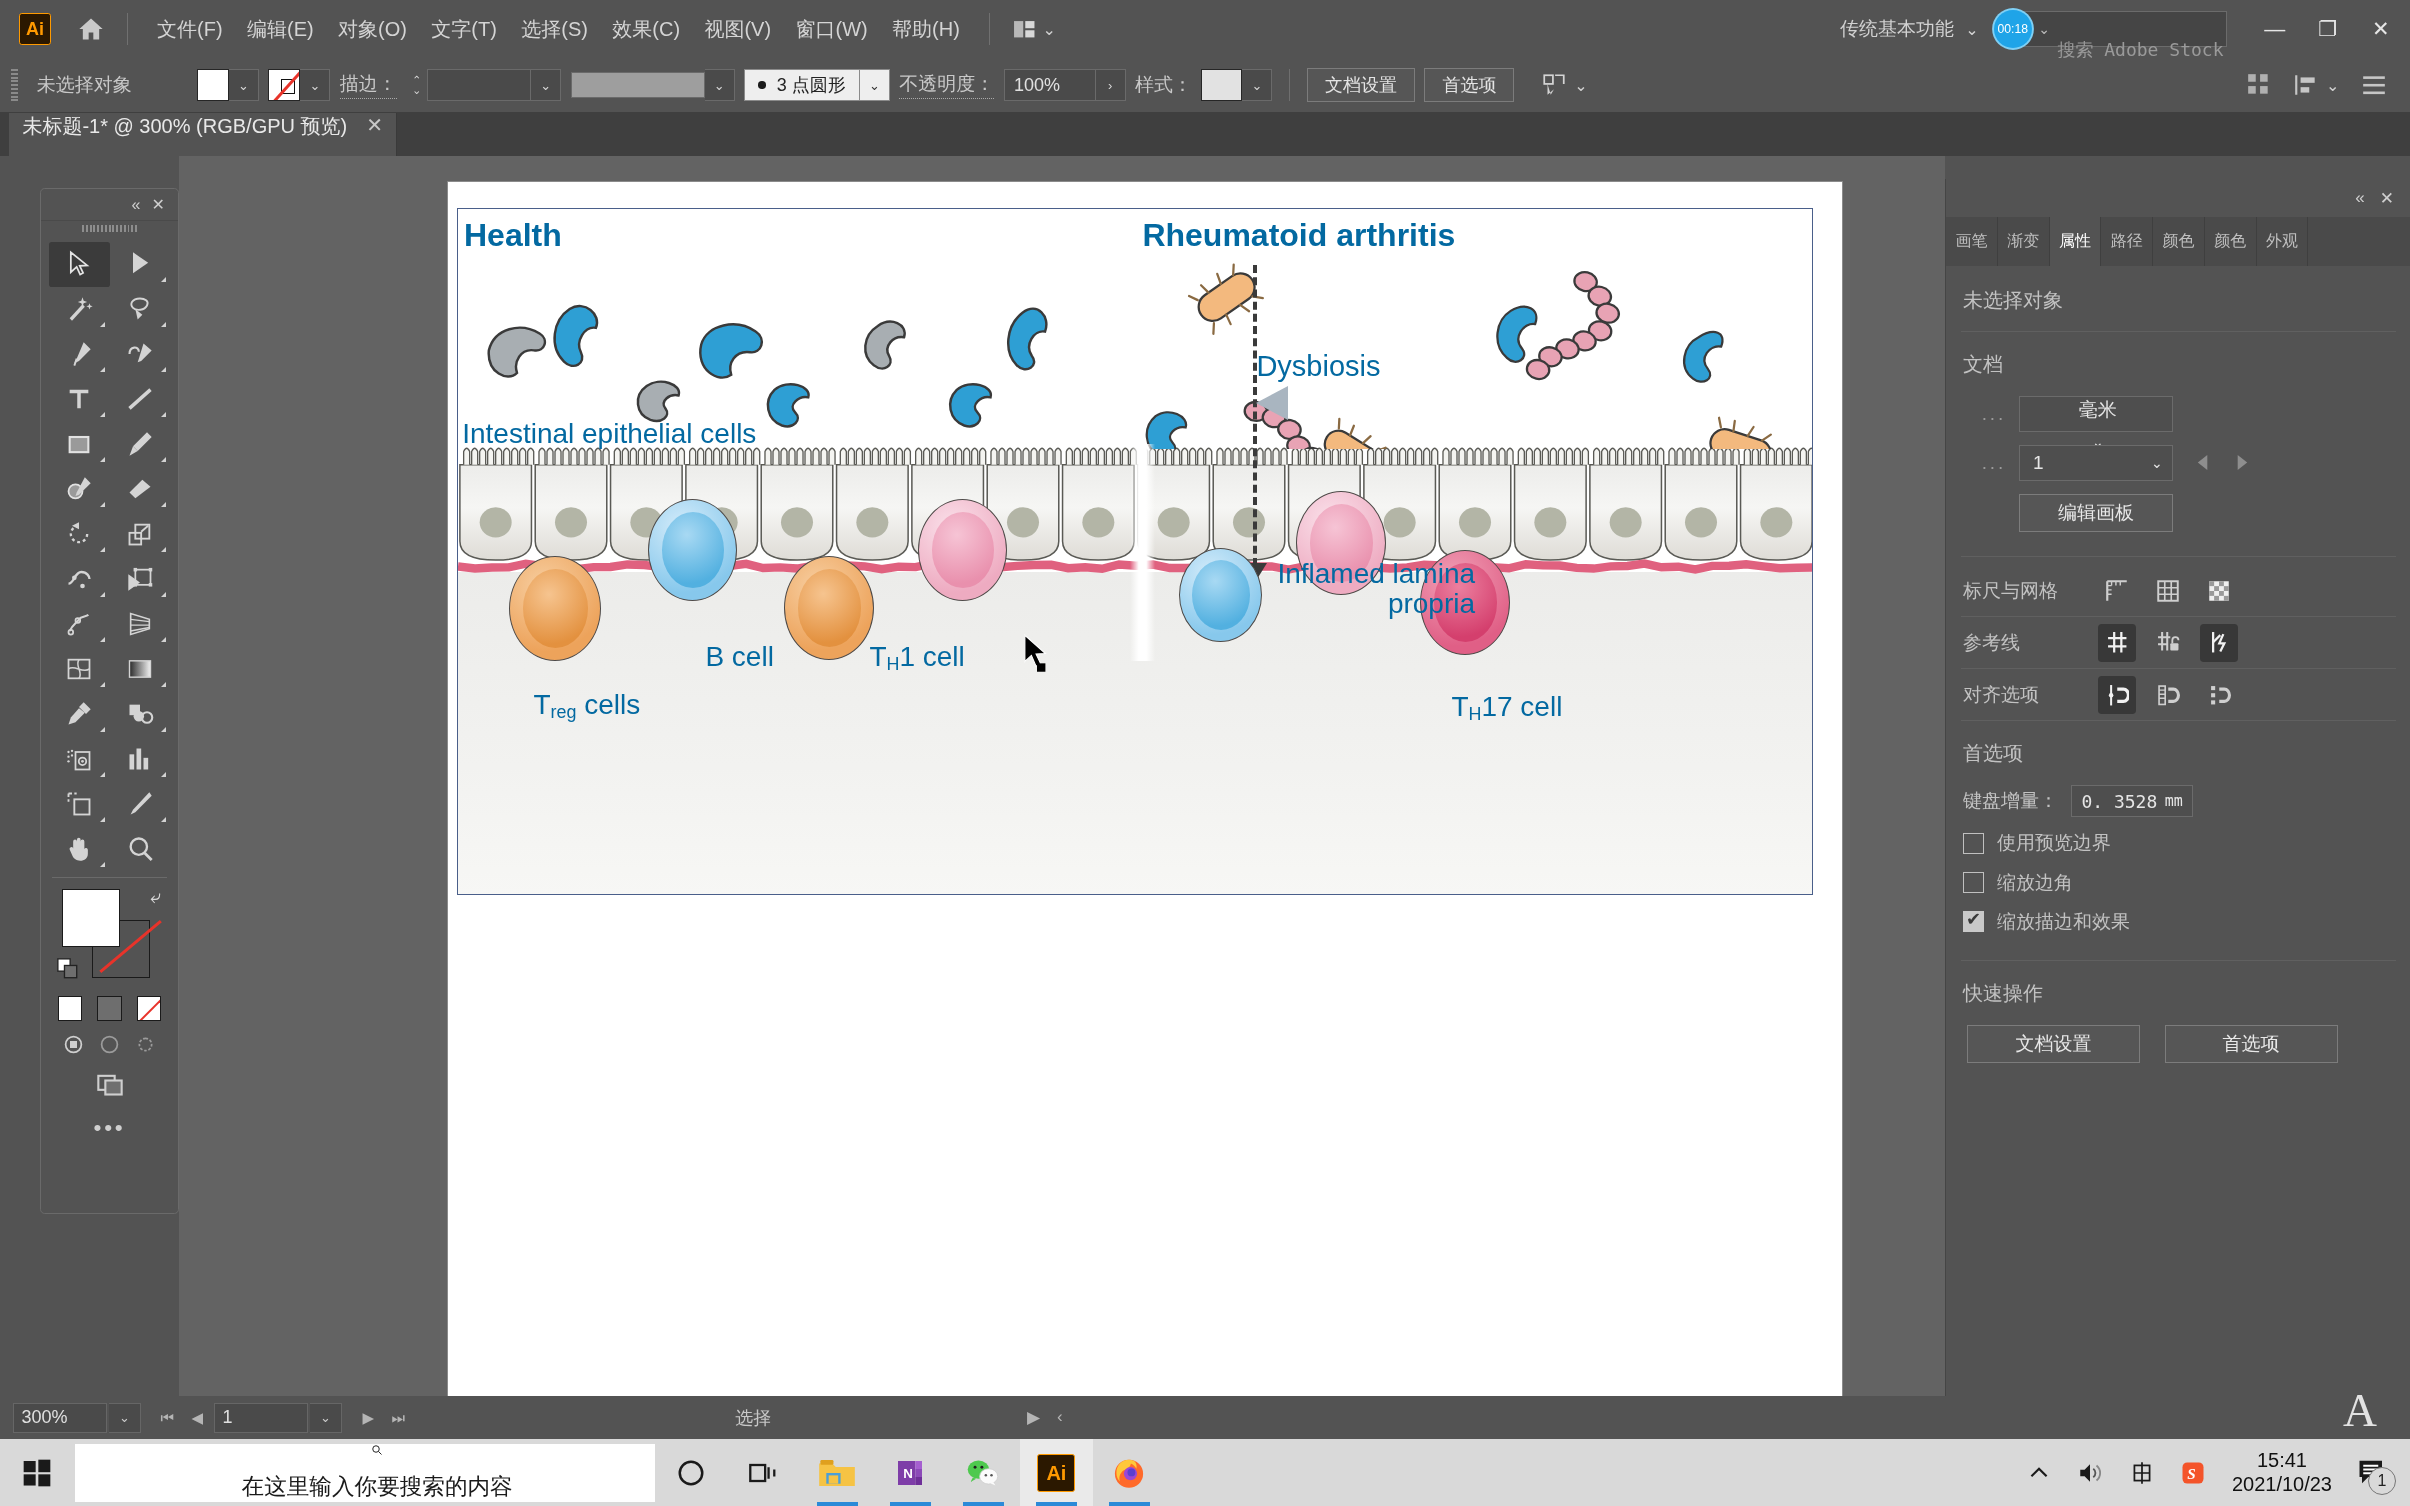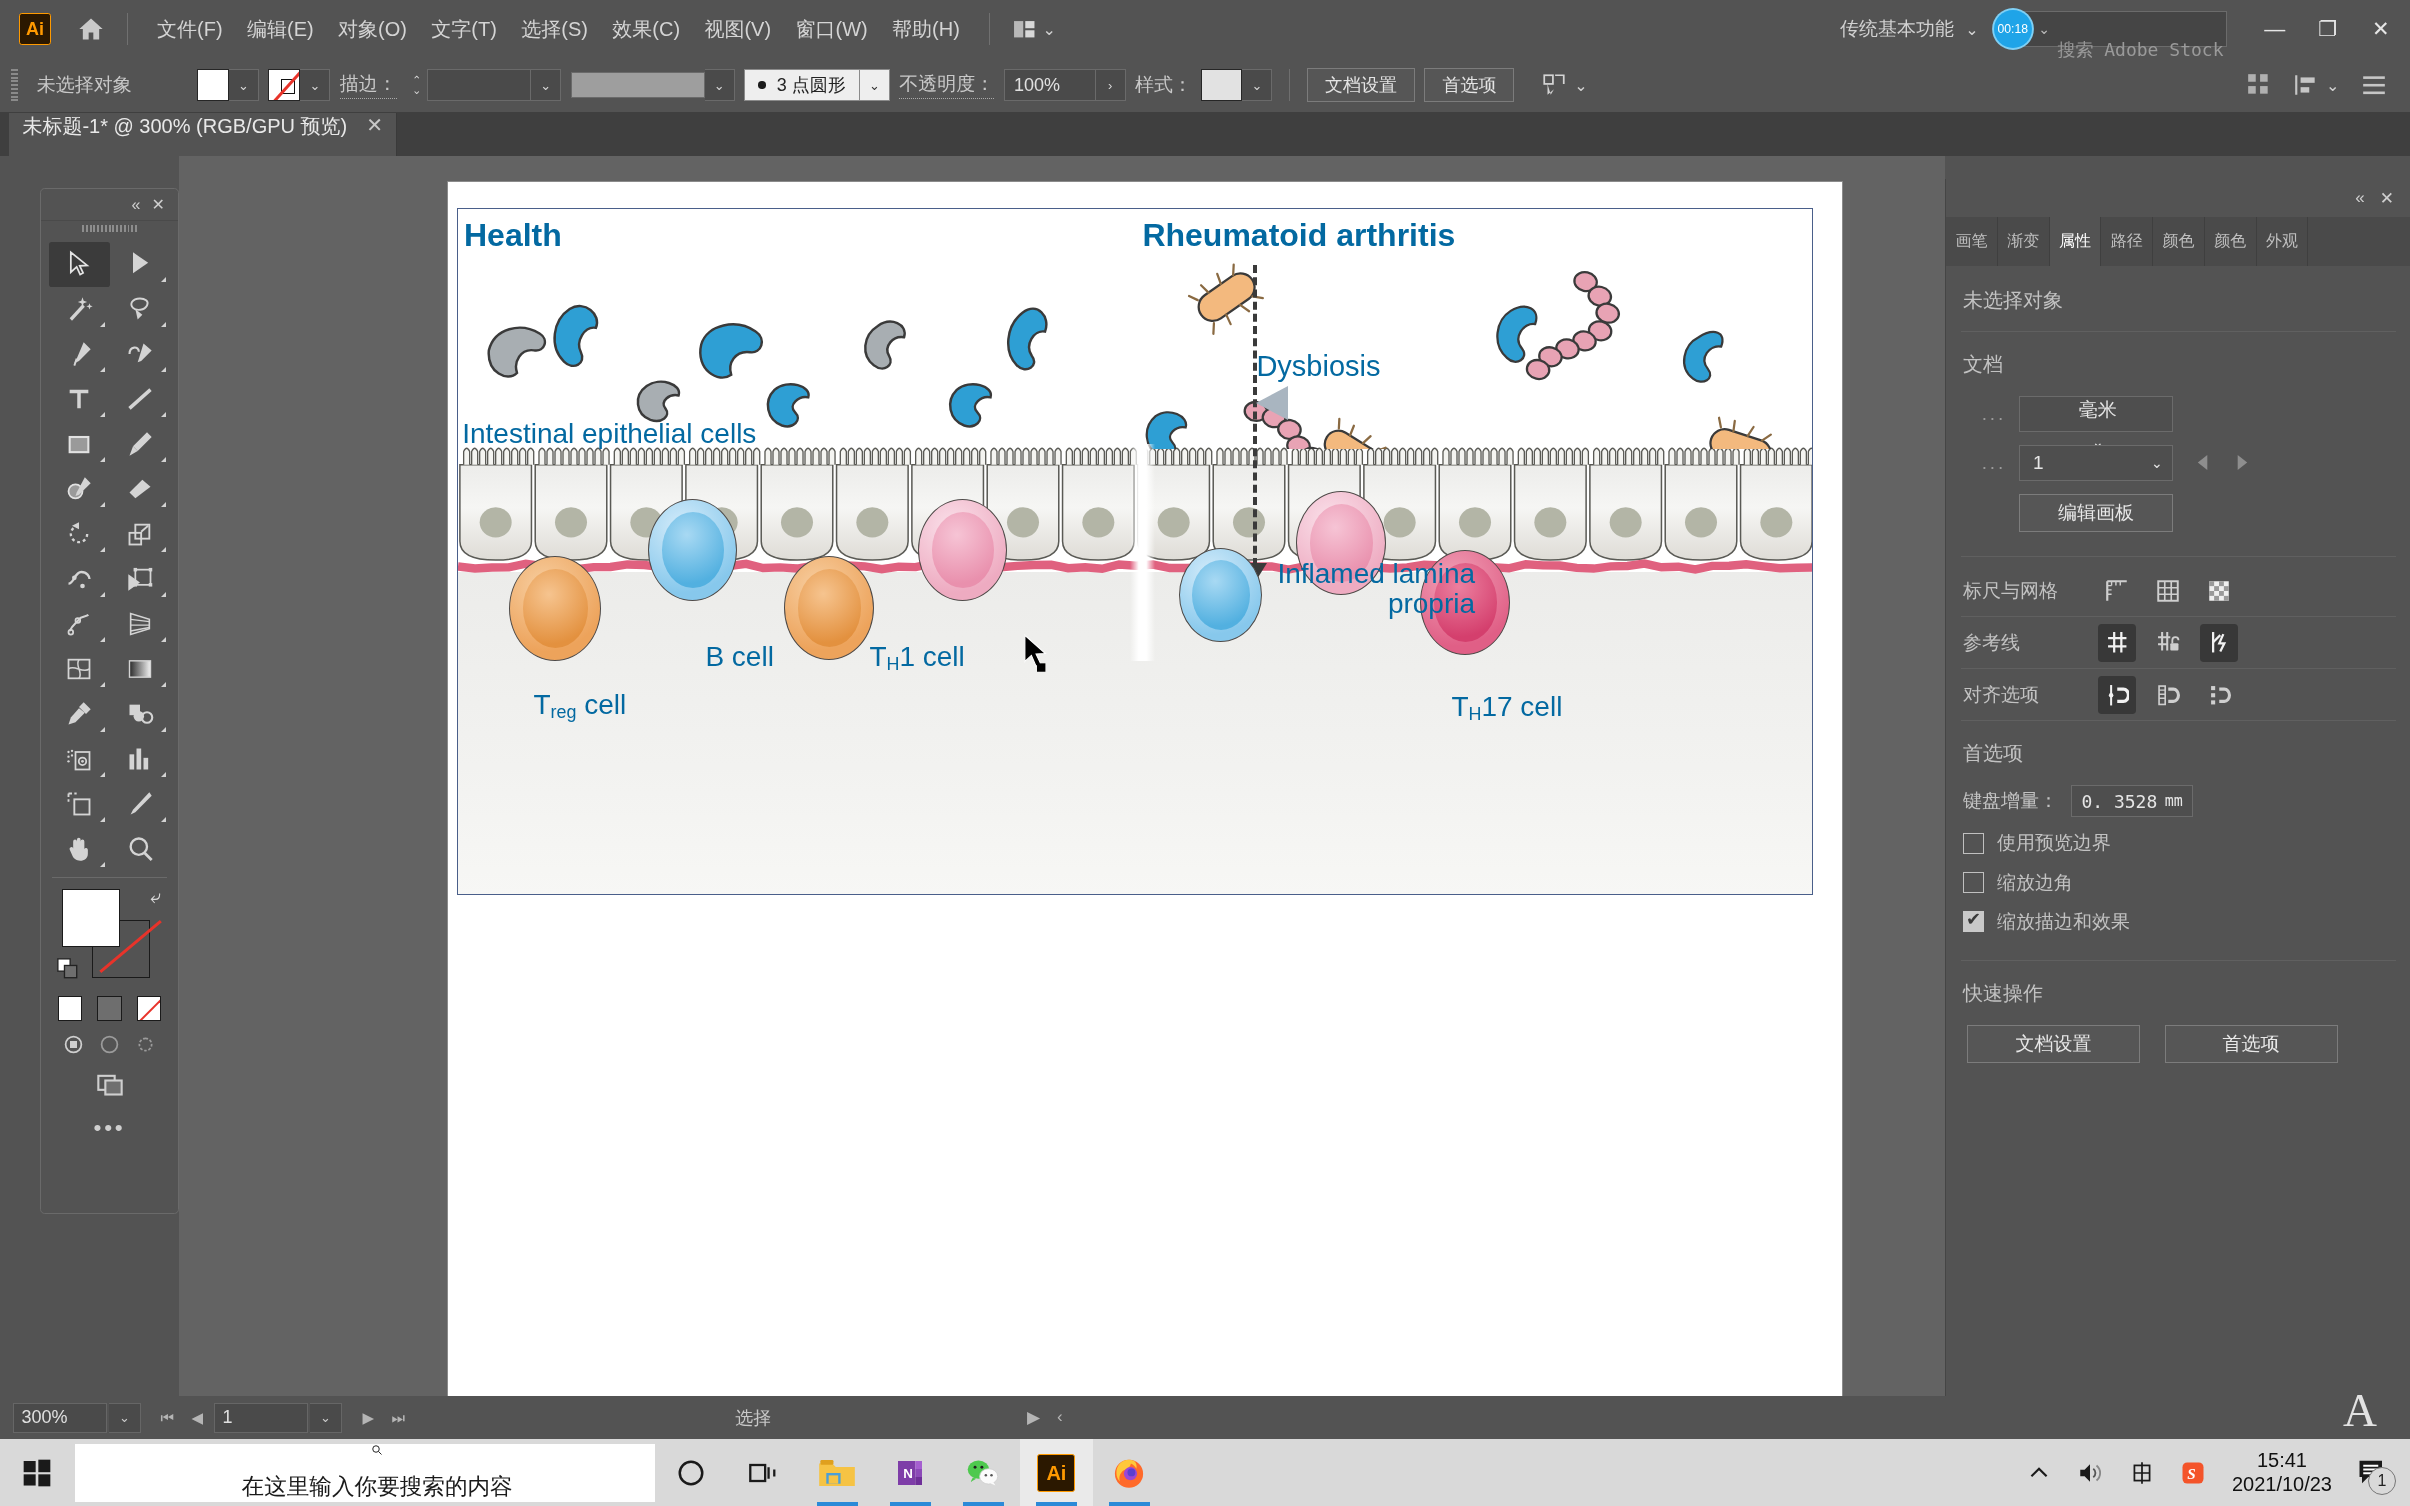--- a/index.html
+++ b/index.html
@@ -1021,21 +1021,21 @@
 
         <div class="art-label lbl-health">Health</div>
         <div class="art-label lbl-ra">Rheumatoid arthritis</div>
         <div class="art-label lbl-dys">Dysbiosis</div>
         <div class="art-label lbl-iec">Intestinal epithelial cells</div>
         <div class="art-label lbl-bcell">B cell</div>
         <div class="art-label lbl-th1">
           <span>T</span><sub>H</sub><span>1 cell</span>
         </div>
         <div class="art-label lbl-treg">
-          <span>T</span><sub>reg</sub><span> cell</span>
+          <span>T</span><sub>reg</sub><span> cells</span>
         </div>
         <div class="art-label lbl-th17">
           <span>T</span><sub>H</sub><span>17 cell</span>
         </div>
         <div class="art-label lbl-ilp">
           <div>Inflamed lamina</div>
           <div>propria</div>
         </div>
       </div>
     </div>

